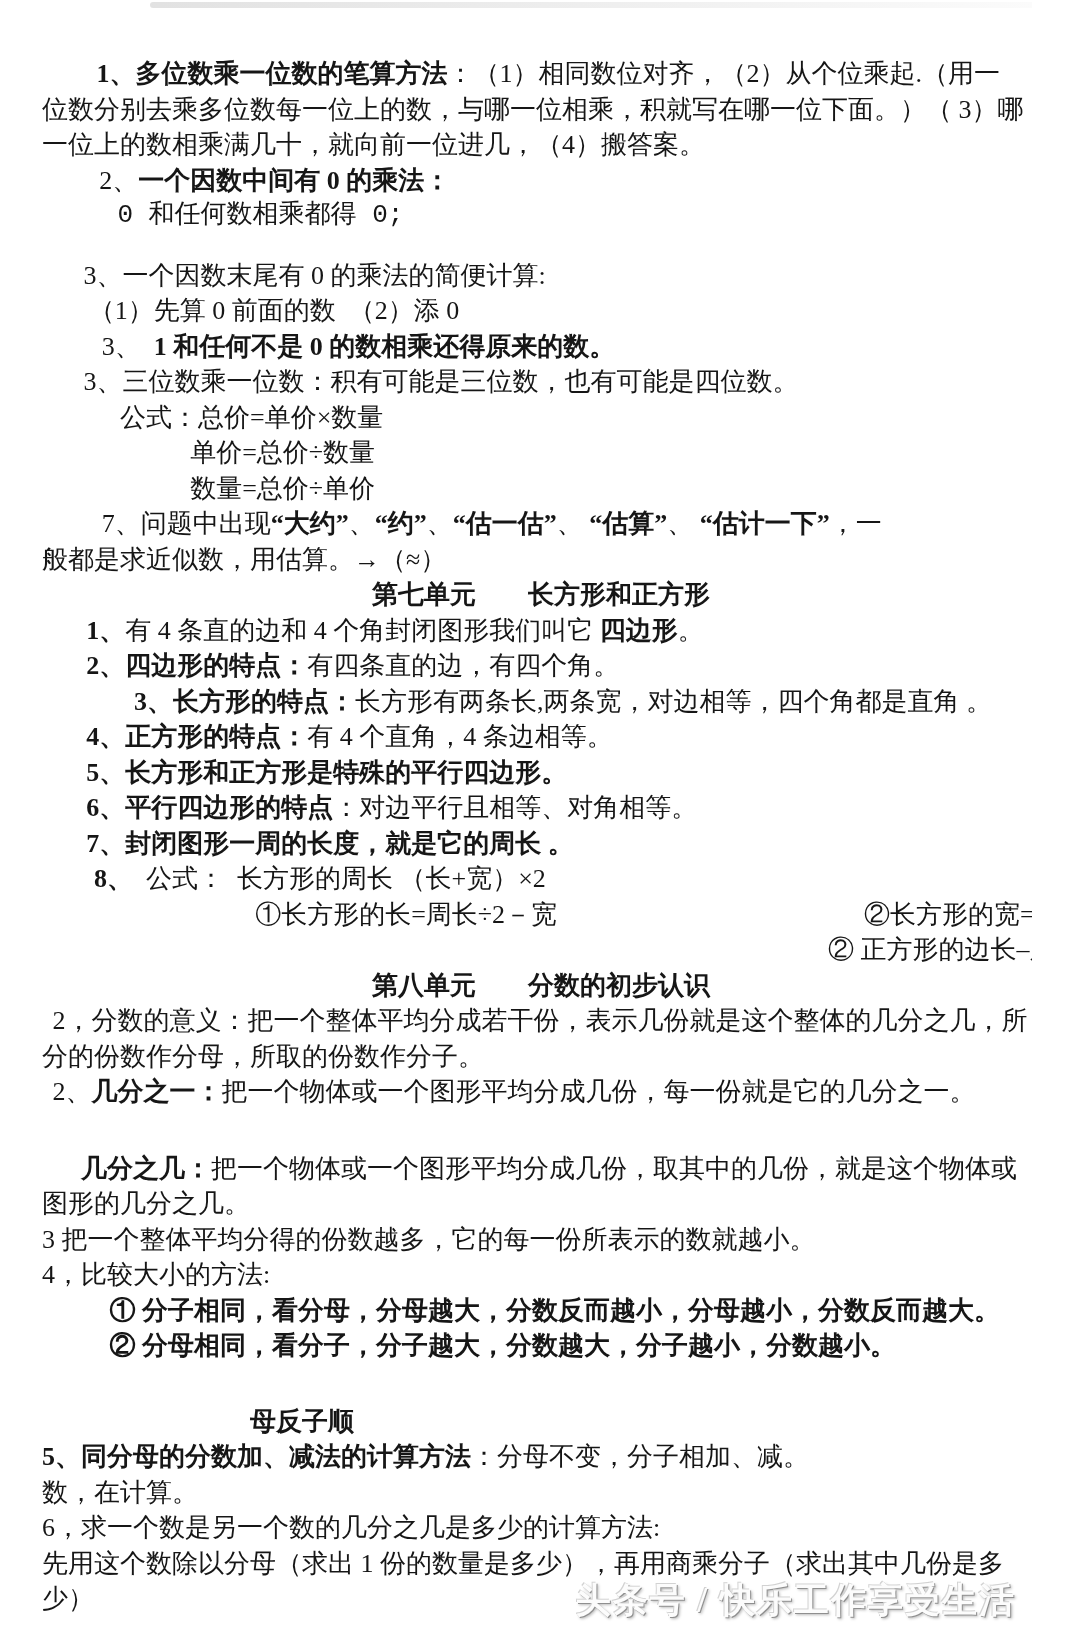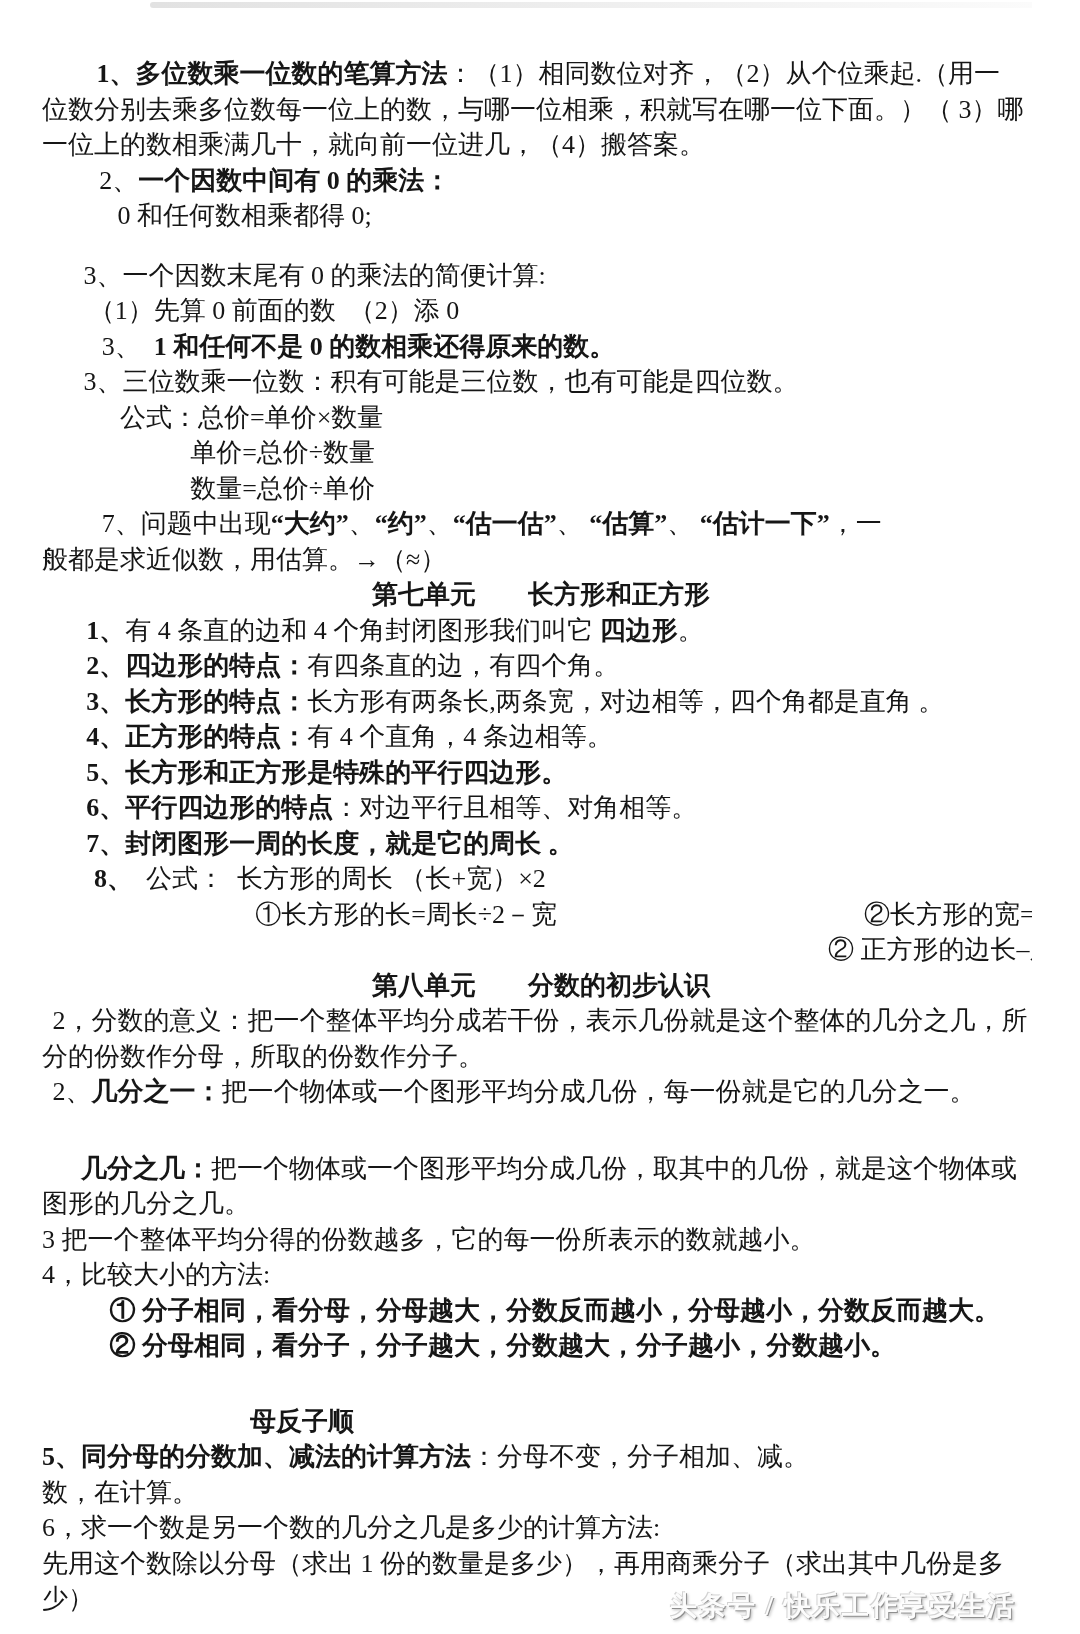--- a/index.html
+++ b/index.html
@@ -20,49 +20,49 @@
   .doc{
     position:absolute;top:56px;left:42px;width:998px;
     font-size:26px;line-height:35.5px;
   }
   .line{position:relative;white-space:pre-wrap;min-height:35.5px;}
   .line.center{text-align:center;}
   .b{font-weight:700;}
   .col2{position:absolute;top:0;white-space:pre;}
   .watermark{
     position:absolute;right:16px;bottom:10px;
-    font-size:27px;font-weight:700;letter-spacing:2px;
+    font-size:35px;font-weight:700;letter-spacing:2px;
     color:#fcfcfc;
     text-shadow:-1px -1px 0 #d2d2d2, 1px 1px 0 #8f8f8f, 2px 2px 3px #b9b9b9;
   }
 </style>
 </head>
 <body>
 
 <div class="page">
   <div class="scan-artifact"></div>
   <div class="doc">
       <div class="line" style="text-indent: 2.1em;"><span class="b">1、多位数乘一位数的笔算方法</span><span>：（1）相同数位对齐，（2）从个位乘起.（用一</span></div>
       <div class="line"><span>位数分别去乘多位数每一位上的数，与哪一位相乘，积就写在哪一位下面。）（ 3）哪</span></div>
       <div class="line"><span>一位上的数相乘满几十，就向前一位进几，（4）搬答案。</span></div>
       <div class="line" style="text-indent: 2.2em;"><span>2、</span><span class="b">一个因数中间有 0 的乘法：</span></div>
-      <div class="line" style="text-indent: 2.9em;"><span>0 和任何数相乘都得 0;</span></div>
+      <div class="line" style="text-indent: 2.9em; font-family: Liberation Mono, monospace;"><span>0 和任何数相乘都得 0;</span></div>
       <div class="line" style="text-indent: 1.6em; margin-top: 24px;"><span>3、一个因数末尾有 0 的乘法的简便计算:</span></div>
       <div class="line" style="text-indent: 1.8em;"><span>（1）先算 0 前面的数  （2）添 0</span></div>
       <div class="line" style="text-indent: 2.3em;"><span>3、</span><span class="b">  1 和任何不是 0 的数相乘还得原来的数。</span></div>
       <div class="line" style="text-indent: 1.6em;"><span>3、三位数乘一位数：积有可能是三位数，也有可能是四位数。</span></div>
       <div class="line" style="text-indent: 3em;"><span>公式：总价=单价×数量</span></div>
       <div class="line" style="text-indent: 5.7em;"><span>单价=总价÷数量</span></div>
       <div class="line" style="text-indent: 5.7em;"><span>数量=总价÷单价</span></div>
       <div class="line" style="text-indent: 2.3em;"><span>7、问题中出现</span><span class="b">“大约”</span><span>、</span><span class="b">“约”</span><span>、</span><span class="b">“估一估”</span><span>、 </span><span class="b">“估算”</span><span>、 </span><span class="b">“估计一下”</span><span>，一</span></div>
       <div class="line"><span>般都是求近似数，用估算。→（≈）</span></div>
       <div class="line center"><span class="b">第七单元　　长方形和正方形</span></div>
       <div class="line" style="text-indent: 1.7em;"><span class="b">1、</span><span>有 4 条直的边和 4 个角封闭图形我们叫它 </span><span class="b">四边形</span><span>。</span></div>
       <div class="line" style="text-indent: 1.7em;"><span class="b">2、四边形的特点：</span><span>有四条直的边，有四个角。</span></div>
-      <div class="line" style="text-indent: 1.7em;"><span class="b">3、长方形的特点：</span><span>长方形有两条长,两条宽，对边相等，四个角都是直角 。</span></div>
+      <div class="line" style="text-indent: 1.7em; text-align: center;"><span class="b">3、长方形的特点：</span><span>长方形有两条长,两条宽，对边相等，四个角都是直角 。</span></div>
       <div class="line" style="text-indent: 1.7em;"><span class="b">4、正方形的特点：</span><span>有 4 个直角，4 条边相等。</span></div>
       <div class="line" style="text-indent: 1.7em;"><span class="b">5、长方形和正方形是特殊的平行四边形。</span></div>
       <div class="line" style="text-indent: 1.7em;"><span class="b">6、平行四边形的特点</span><span>：对边平行且相等、对角相等。</span></div>
       <div class="line" style="text-indent: 1.7em;"><span class="b">7、封闭图形一周的长度，就是它的周长 。</span></div>
       <div class="line" style="text-indent: 2em;"><span class="b">8、</span><span>  公式：  长方形的周长 （长+宽）×2</span></div>
       <div class="line" style="text-indent: 8.2em;"><span>①长方形的长=周长÷2－宽</span><span class="col2" style="left: 61%;"><span>②长方形的宽=周长÷2－长</span></span></div>
       <div class="line" style="text-indent: 7.2em;"><span class="col2" style="left: 60%;"><span>② 正方形的边长–周长÷4,</span></span></div>
       <div class="line center"><span class="b">第八单元　　分数的初步认识</span></div>
       <div class="line" style="text-indent: 0.4em;"><span>2，分数的意义：把一个整体平均分成若干份，表示几份就是这个整体的几分之几，所</span></div>
       <div class="line"><span>分的份数作分母，所取的份数作分子。</span></div>

